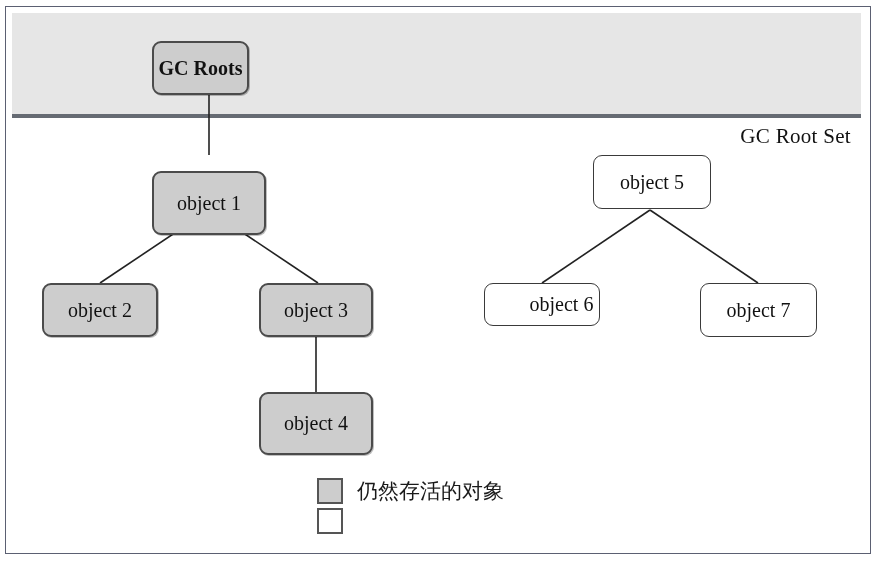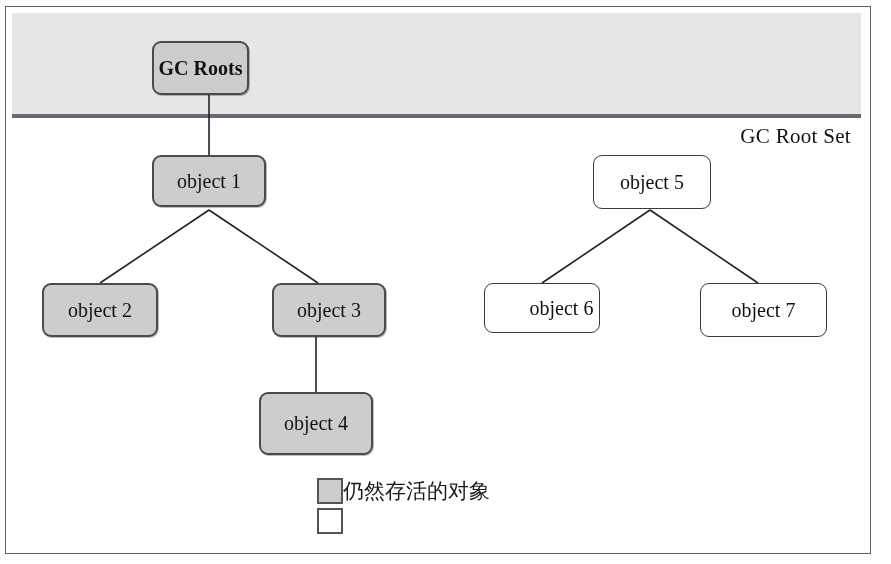--- a/index.html
+++ b/index.html
@@ -48,21 +48,21 @@
 
   
   .legend{position:absolute;left:317px;top:476px;}
   .legend-row{display:flex;align-items:center;height:30px;}
   .swatch{
     width:26px;height:26px;box-sizing:border-box;flex:0 0 auto;
   }
   .swatch.live{background:#cdcdcd;border:2px solid #555;}
   .swatch.dead{background:#fff;border:2px solid #555;}
   .legend-text{
-    font-size:21px;color:#1a1a1a;
+    margin-left:14px;font-size:21px;color:#1a1a1a;
     font-family:"DejaVu Sans","Liberation Sans",sans-serif;
     white-space:nowrap;
   }
 </style>
 </head>
 <body>
 
 <div id="canvas">
 
   <div class="frame"></div>
@@ -77,39 +77,39 @@
       <line x1="209" y1="210" x2="318" y2="283" stroke="#222222" stroke-width="1.6"></line>
       <line x1="316" y1="337" x2="316" y2="392" stroke="#222222" stroke-width="1.6"></line>
       <line x1="650" y1="210" x2="542" y2="283" stroke="#222222" stroke-width="1.6"></line>
       <line x1="650" y1="210" x2="758" y2="283" stroke="#222222" stroke-width="1.6"></line>
     </svg>
 
   <div id="node-layer">
       <div class="node live" style="left: 152px; top: 41px; width: 97px; height: 54px; font-weight: bold;">
         <span>GC Roots</span>
       </div>
-      <div class="node live" style="left: 152px; top: 155px; width: 114px; height: 52px;">
+      <div class="node live" style="left: 152px; top: 171px; width: 114px; height: 64px;">
         <span>object 1</span>
       </div>
       <div class="node live" style="left: 42px; top: 283px; width: 116px; height: 54px; align-items: center;">
         <span>object 2</span>
       </div>
-      <div class="node live" style="left: 259px; top: 283px; width: 114px; height: 54px; margin-left: 13px;">
+      <div class="node live" style="left: 259px; top: 283px; width: 114px; height: 54px;">
         <span>object 3</span>
       </div>
       <div class="node live" style="left: 259px; top: 392px; width: 114px; height: 63px;">
         <span>object 4</span>
       </div>
       <div class="node dead" style="left: 593px; top: 155px; width: 118px; height: 54px;">
         <span>object 5</span>
       </div>
-      <div class="node dead" style="left: 484px; top: 283px; width: 116px; height: 50px; padding-left: 39px;">
+      <div class="node dead" style="left: 484px; top: 283px; width: 116px; height: 43px; padding-left: 39px;">
         <span>object 6</span>
       </div>
-      <div class="node dead" style="left: 700px; top: 283px; width: 127px; height: 54px;">
+      <div class="node dead" style="left: 700px; top: 283px; width: 117px; height: 54px;">
         <span>object 7</span>
       </div>
     </div>
 
   <div class="legend">
     <div class="legend-row">
       <span class="swatch live"></span>
       <span class="legend-text">仍然存活的对象</span>
     </div>
     <div class="legend-row">

